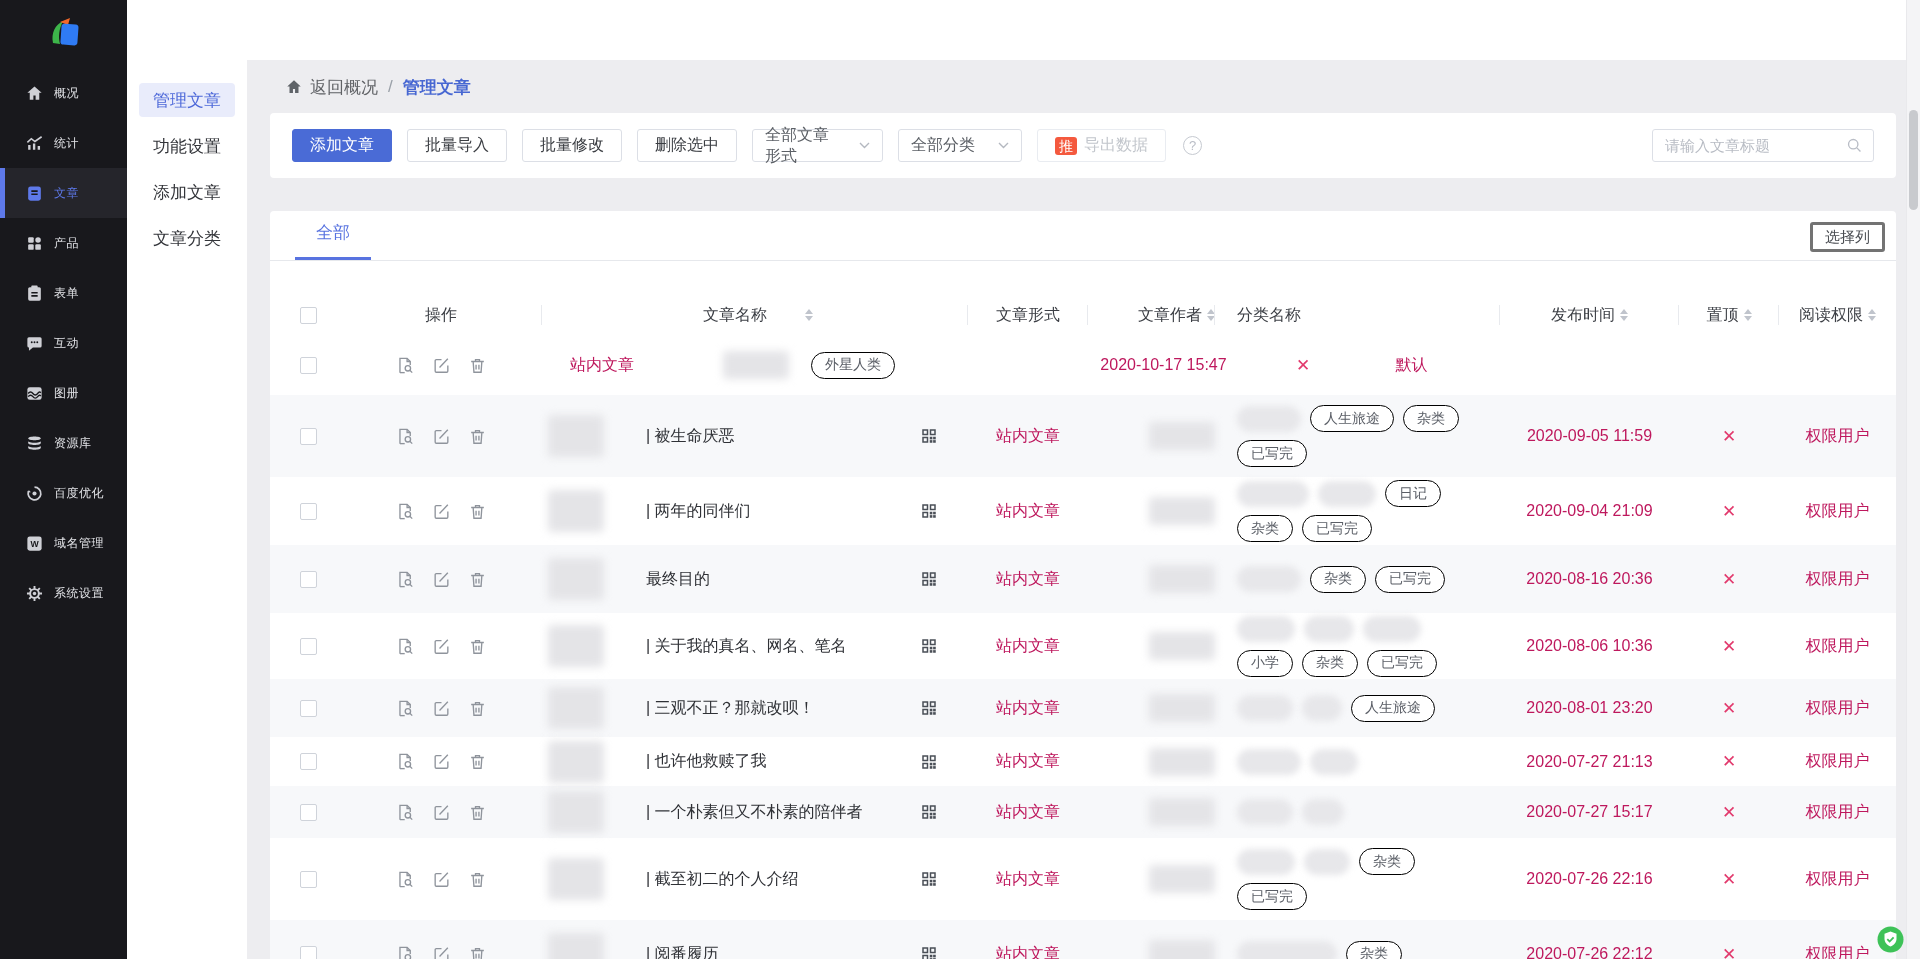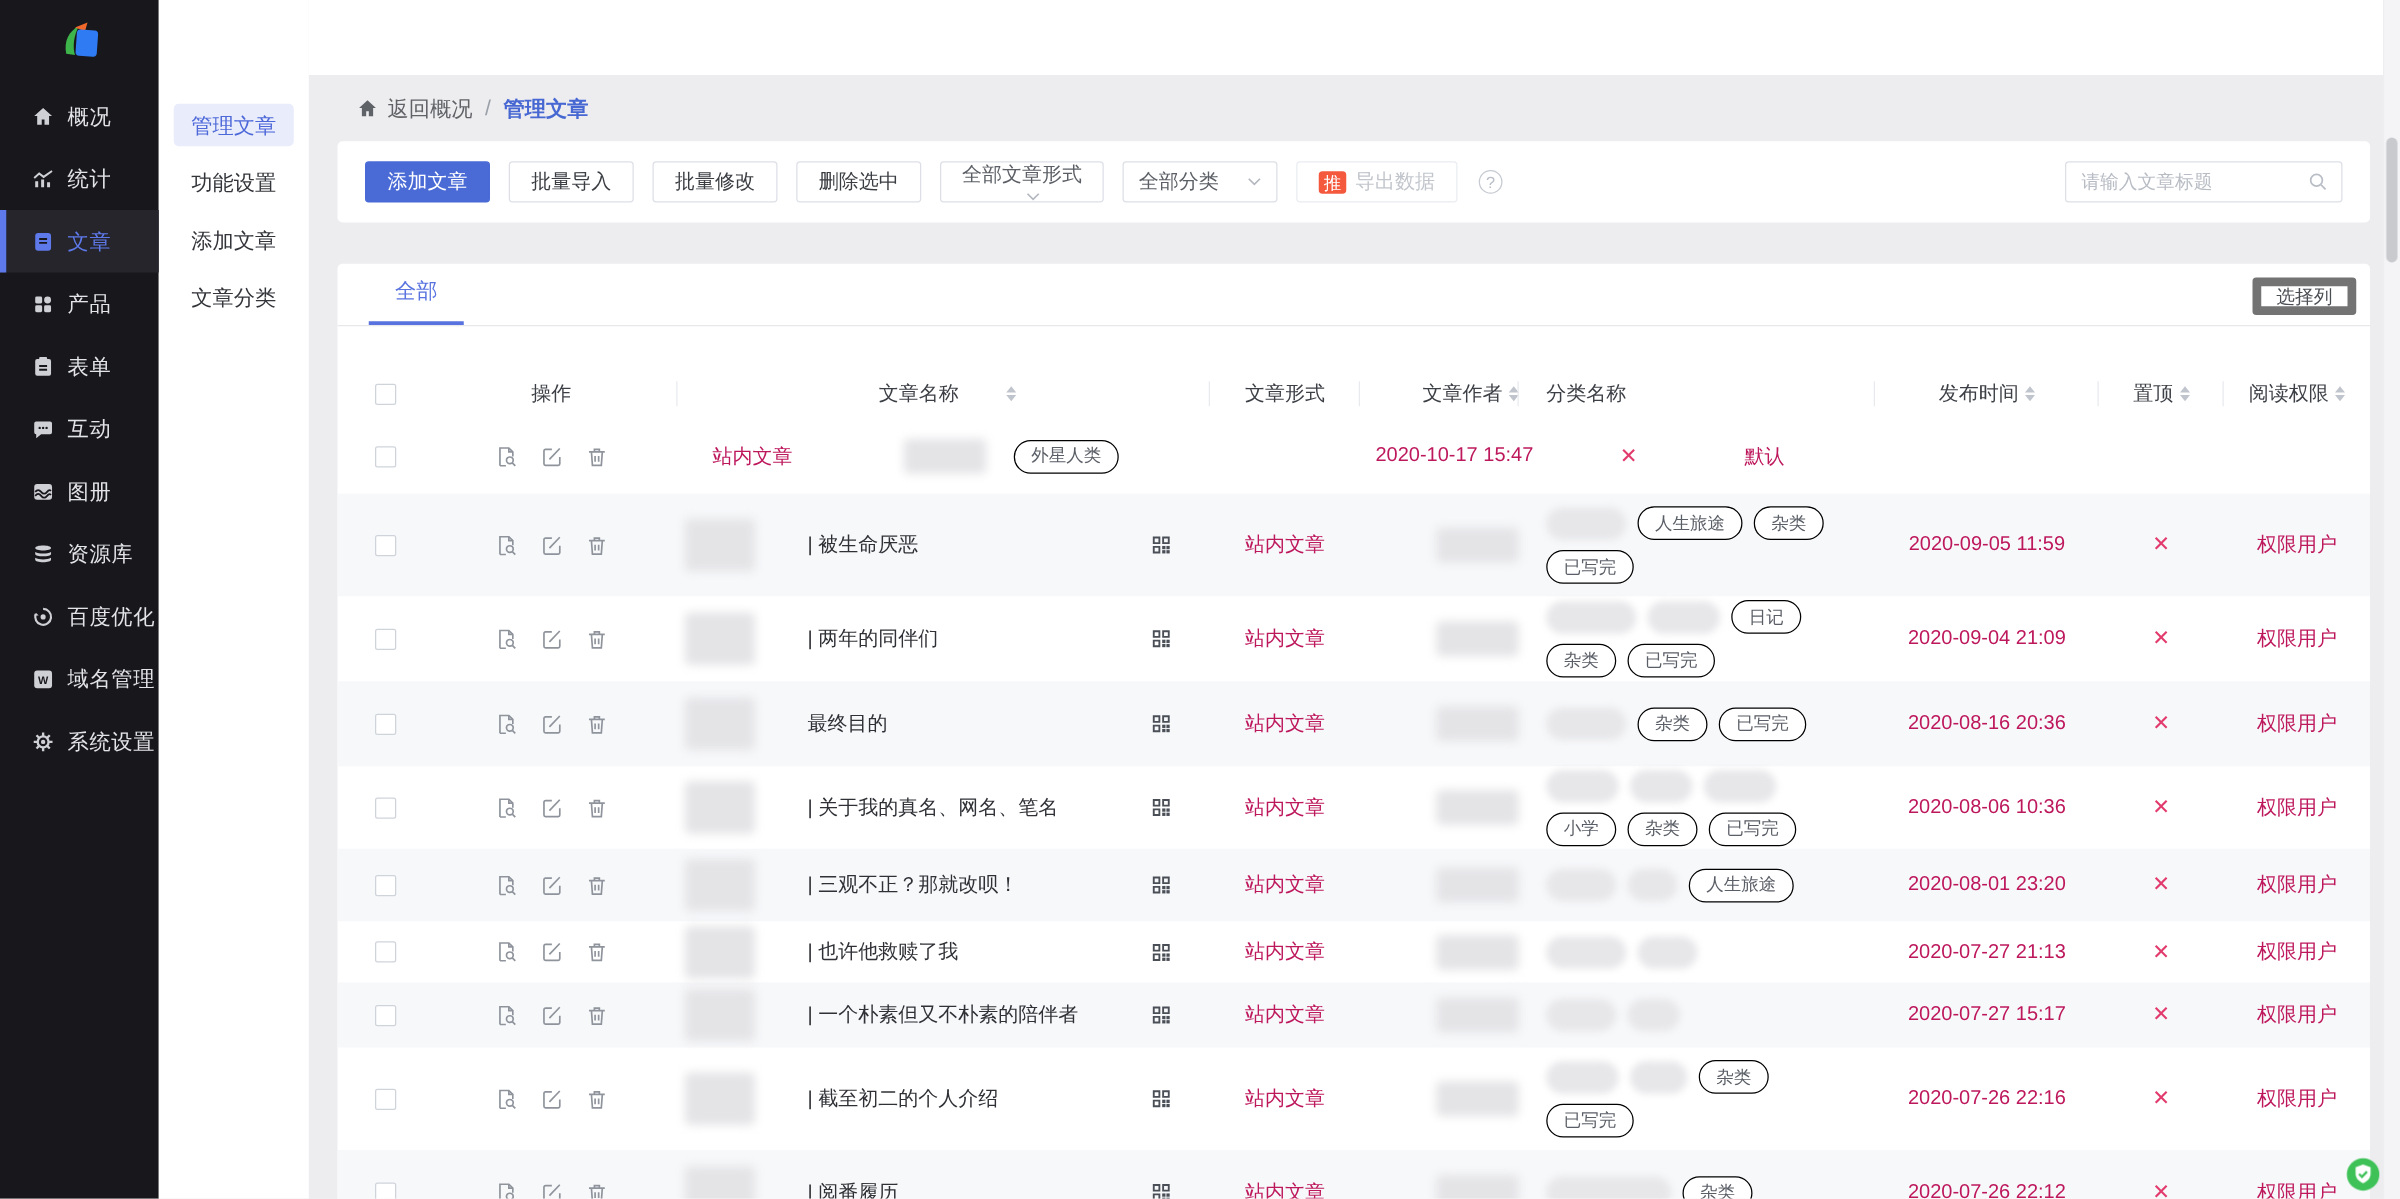--- a/index.html
+++ b/index.html
@@ -4,21 +4,21 @@
 <style>
   * { margin:0; padding:0; box-sizing:border-box; }
   html,body { width:1920px; height:959px; overflow:hidden; font-family:"Liberation Sans","DejaVu Sans",sans-serif; background:#ededf0; }
   body { display:flex; }
 
   
   .sidebar { width:127px; height:100%; background:#18181c; flex:0 0 127px; display:flex; flex-direction:column; }
   .logo-wrap { height:68px; display:flex; align-items:center; justify-content:center; }
   .side-item { height:50px; display:flex; align-items:center; padding-left:24px; cursor:pointer; position:relative; color:#e3e4e8; }
   .side-item .s-icon { width:20px; height:20px; margin-right:10px; color:#cfd0d6; display:flex; align-items:center; justify-content:center; }
-  .side-item .s-label { font-size:17px; letter-spacing:0.5px; }
+  .side-item .s-label { font-size:12px; letter-spacing:0.5px; }
   .side-item.active { background:#25252b; color:#5e79ea; }
   .side-item.active .s-icon { color:#5e79ea; }
   .side-item.active::before { content:""; position:absolute; left:0; top:0; bottom:0; width:5px; background:#5e79ea; }
 
   
   .submenu { width:120px; flex:0 0 120px; background:#ffffff; padding-top:83px; }
   .sub-item { margin:0 12px 12px 12px; height:34px; border-radius:4px; display:flex; align-items:center; justify-content:center; font-size:17px; color:#33353a; cursor:pointer; }
   .sub-item.active { background:#e9ecfb; color:#4d68d9; }
 
   
@@ -43,21 +43,21 @@
   .help-circle { width:19px; height:19px; border:1.5px solid #c6cad1; border-radius:50%; color:#b9bdc6; font-size:13px; display:inline-flex; align-items:center; justify-content:center; margin-left:2px; cursor:pointer; }
   .search-wrap { margin-left:auto; width:222px; height:33px; border:1px solid #dcdfe6; border-radius:3px; background:#fff; display:flex; align-items:center; padding:0 10px 0 12px; }
   .search-wrap input { border:none; outline:none; flex:1; font-size:15px; color:#333; font-family:inherit; min-width:0; }
   .search-wrap input::placeholder { color:#b8bcc4; }
   .search-icon { color:#b9bdc6; display:flex; }
 
   
   .table-card { margin-top:33px; background:#fff; border-radius:4px; height:761px; overflow:hidden; position:relative; }
   .tab-row { height:50px; border-bottom:1px solid #e6e8ec; display:flex; align-items:flex-end; position:relative; }
   .tab { width:76px; margin-left:25px; text-align:center; font-size:17px; color:#5873e0; padding-bottom:13px; border-bottom:3px solid #5873e0; cursor:pointer; }
-  .col-select-btn { position:absolute; right:11px; top:11px; height:30px; padding:0 12px; border:7px solid #737373; border-radius:3px; font-size:15px; color:#4a4d52; display:flex; align-items:center; background:#fff; cursor:pointer; }
+  .col-select-btn { position:absolute; right:11px; top:11px; height:30px; padding:0 12px; border:3px solid #737373; border-radius:3px; font-size:15px; color:#4a4d52; display:flex; align-items:center; background:#fff; cursor:pointer; }
 
   .thead { display:flex; align-items:center; height:40px; margin-top:34px; font-size:16px; color:#3c3f45; }
   .cell { display:flex; align-items:center; }
   .col-check { width:70px; padding-left:30px; flex:0 0 70px; }
   .col-ops { width:202px; flex:0 0 202px; justify-content:center; gap:17px; }
   .col-name { flex:1; padding-left:6px; min-width:0;gap:33px; }
   .col-form { width:120px; flex:0 0 120px; justify-content:center; }
   .col-author { width:127px; flex:0 0 127px; justify-content:flex-end; }
   .col-cat { width:285px; flex:0 0 285px; padding-left:22px; }
   .col-date { width:179px; flex:0 0 179px; justify-content:center; }
@@ -241,21 +241,21 @@
       <span class="bc-back">返回概况</span>
       <span class="bc-sep">/</span>
       <span class="bc-current">管理文章</span>
     </div>
 
     <div class="toolbar-card">
       <button class="btn btn-primary">添加文章</button>
       <button class="btn">批量导入</button>
       <button class="btn">批量修改</button>
       <button class="btn">删除选中</button>
-      <div class="select-box" style="width:131px;flex-direction:column;">
+      <div class="select-box" style="width:131px;">
         <span>全部文章形式</span>
         <span class="chev">
           <svg width="11" height="7" viewBox="0 0 11 7">
               <path d="M1 1l4.5 4.5L10 1" fill="none" stroke="currentColor" stroke-width="1.4"></path>
             </svg>
         </span>
       </div>
       <div class="select-box" style="width:124px;">
         <span>全部分类</span>
         <span class="chev">

